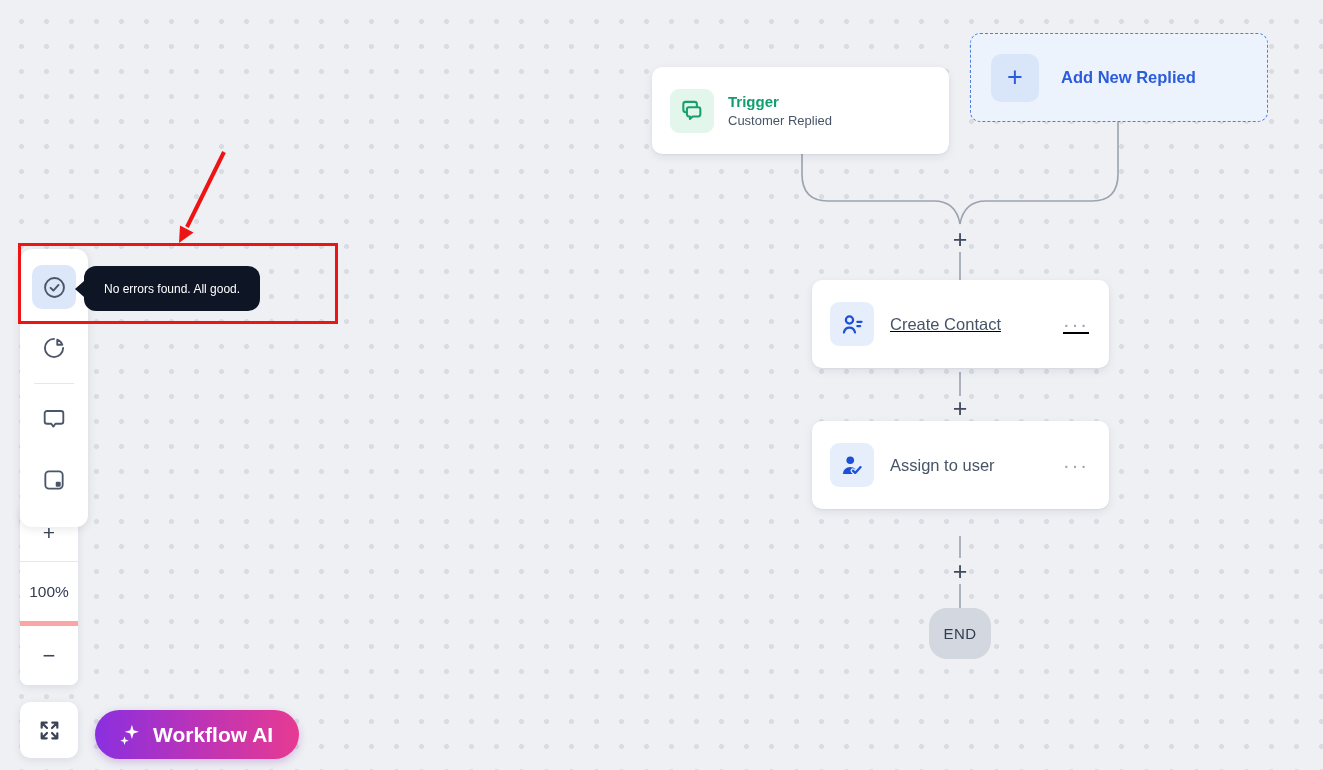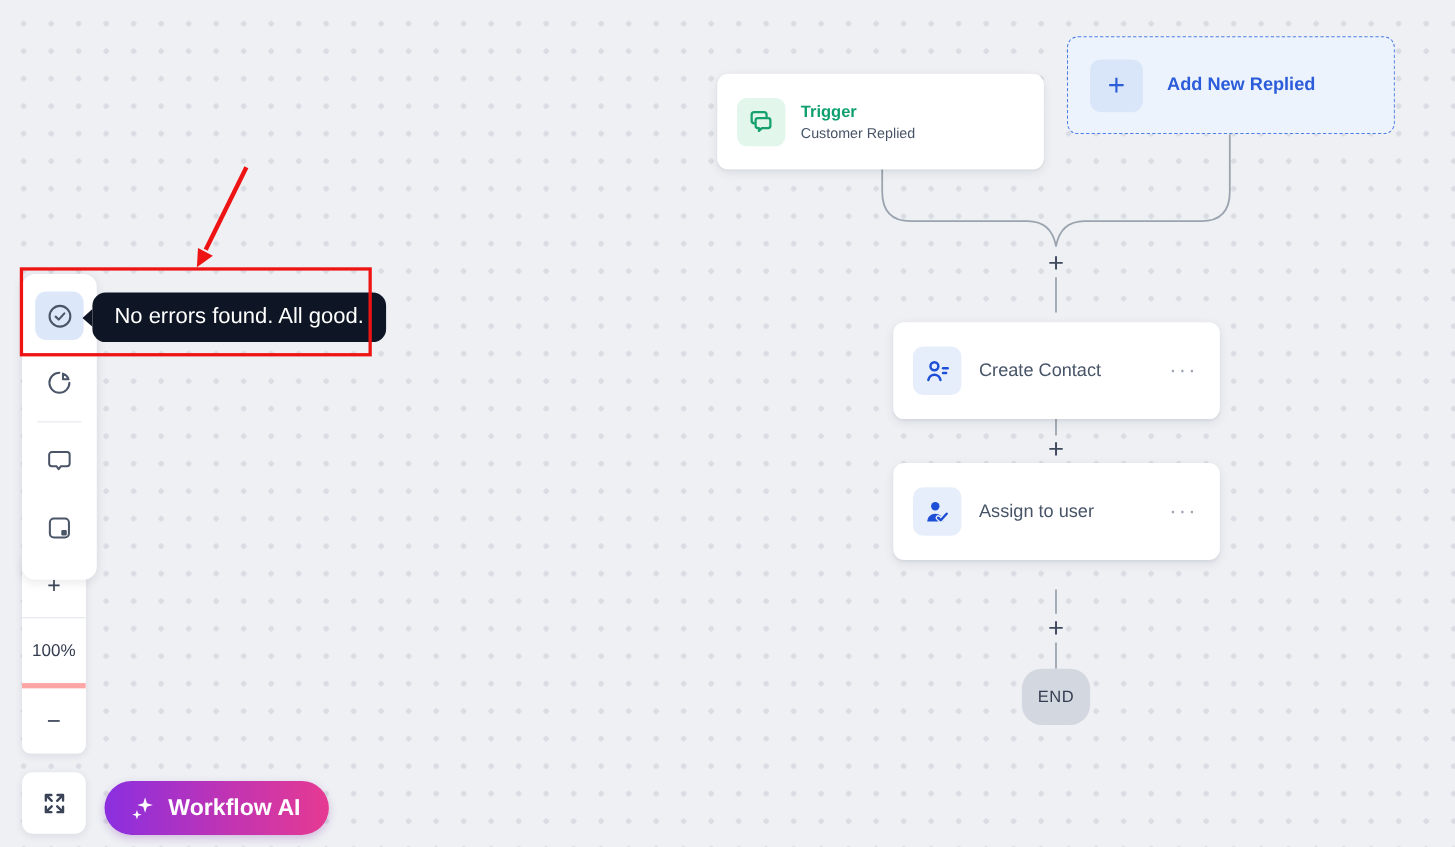--- a/index.html
+++ b/index.html
@@ -69,21 +69,21 @@
     cursor:pointer; background:transparent; border:none;
   }
   .tool-btn.selected { background:#dce8fa; }
   .tool-divider { width:40px; height:1px; background:#e4e7ec; margin:13px 0; }
   .tool-gap { height:17px; }
 
   
   .tooltip {
     left:84px; top:266px; height:45px; background:#0e1524; border-radius:12px;
     display:flex; align-items:center; padding:0 20px; z-index:10;
-    color:#fff; font-size:20px; white-space:nowrap;
+    color:#fff; font-size:12px; white-space:nowrap;
   }
   .tooltip-arrow {
     position:absolute; left:-9px; top:50%; transform:translateY(-50%);
     width:0; height:0; border-top:8px solid transparent; border-bottom:8px solid transparent;
     border-right:9px solid #0e1524;
   }
 
   
   .red-rect { left:18px; top:243px; width:320px; height:81px; border:3px solid #ee1414; z-index:30; pointer-events:none; }
   #red-arrow-svg { left:0; top:0; z-index:31; pointer-events:none; }
@@ -147,21 +147,21 @@
 
 <div class="abs add-trigger">
   <span class="add-plus-box">+</span>
   <span class="add-trigger-label">Add New Replied</span>
 </div>
 
 <div class="abs plus-node" style="left:947px; top:226px;">+</div>
 <div class="abs plus-node" style="left:947px; top:395px;">+</div>
 <div class="abs plus-node" style="left:947px; top:558px;">+</div>
 
-<div class="abs card action-card" style="top:293px;">
+<div class="abs card action-card" style="top:280px;text-decoration:underline;">
   <span class="icon-box blue">
     <svg width="27" height="27" viewBox="0 0 24 24" fill="none" stroke="#1d4fd7" stroke-width="2" stroke-linecap="round">
       <circle cx="9.3" cy="8" r="3.2"></circle>
       <path d="M4.4 19 a5 5.3 0 0 1 9.8 0"></path>
       <path d="M16.3 9.6 H20"></path>
       <path d="M16.3 13.4 H18.8"></path>
     </svg>
   </span>
   <span class="action-label">Create Contact</span>
   <span class="action-menu">···</span>

